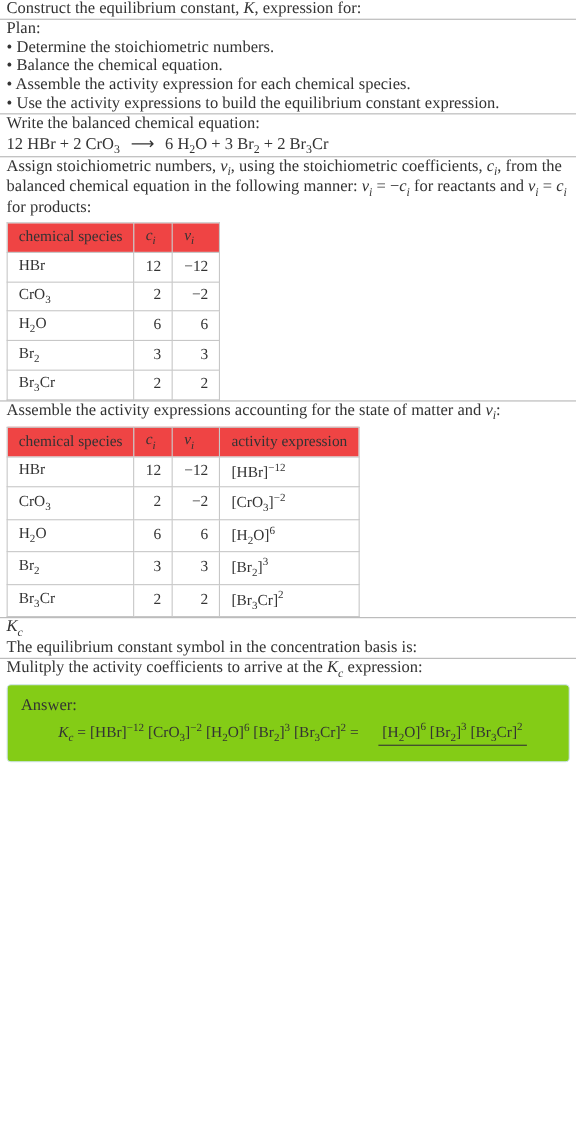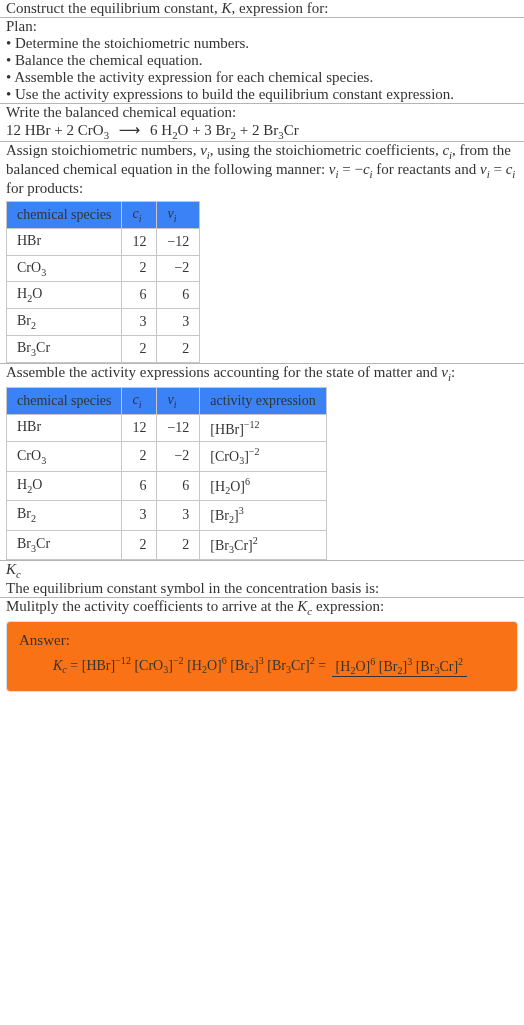--- a/index.html
+++ b/index.html
@@ -31,35 +31,35 @@
     border-collapse: collapse;
     margin-top: 4px;
   }
   table.data th, table.data td {
     border: 1px solid #c7c7c7;
     padding: 4px 10px;
     text-align: left;
     font-weight: normal;
     font-size: 14px;
   }
-  table.data th { background: #3b82f6; }
+  table.data th { background: #ef4444; }
   table.data td.num { text-align: right; }
   .answer-box {
-    background: #f97316;
+    background: #84cc16;
     border: 1px solid #cfe3ef;
     border-radius: 4px;
     padding: 10px 12px 14px 12px;
     margin: 4px 6px 8px 6px;
   }
   .answer-label { margin-bottom: 6px; }
   .frac {
     display: inline-block;
     vertical-align: middle;
     text-align: left;
-    margin: 0 2px;
+    margin: 0 14px;
   }
   .frac .num, .frac .den {
     display: block;
     padding: 0 4px;
   }
   .frac .num { border-bottom: 1px solid #333; }
   .eq-indent { padding-left: 34px; }
   .nowrap { white-space: nowrap; }
 </style>
 </head>

